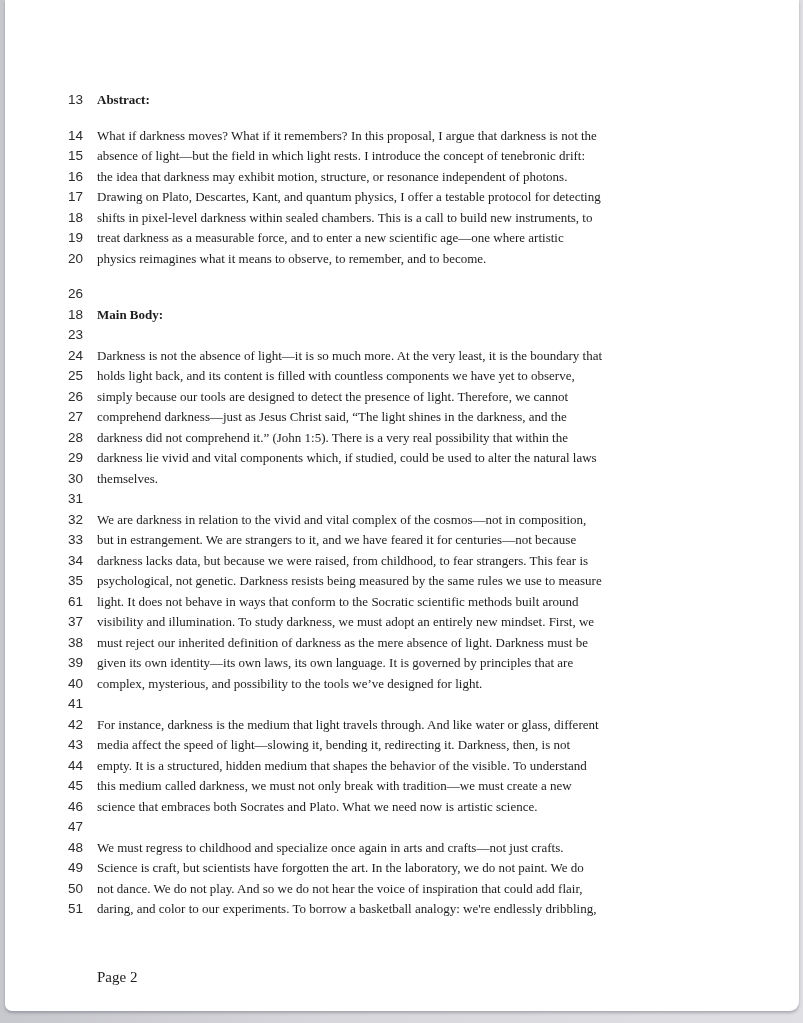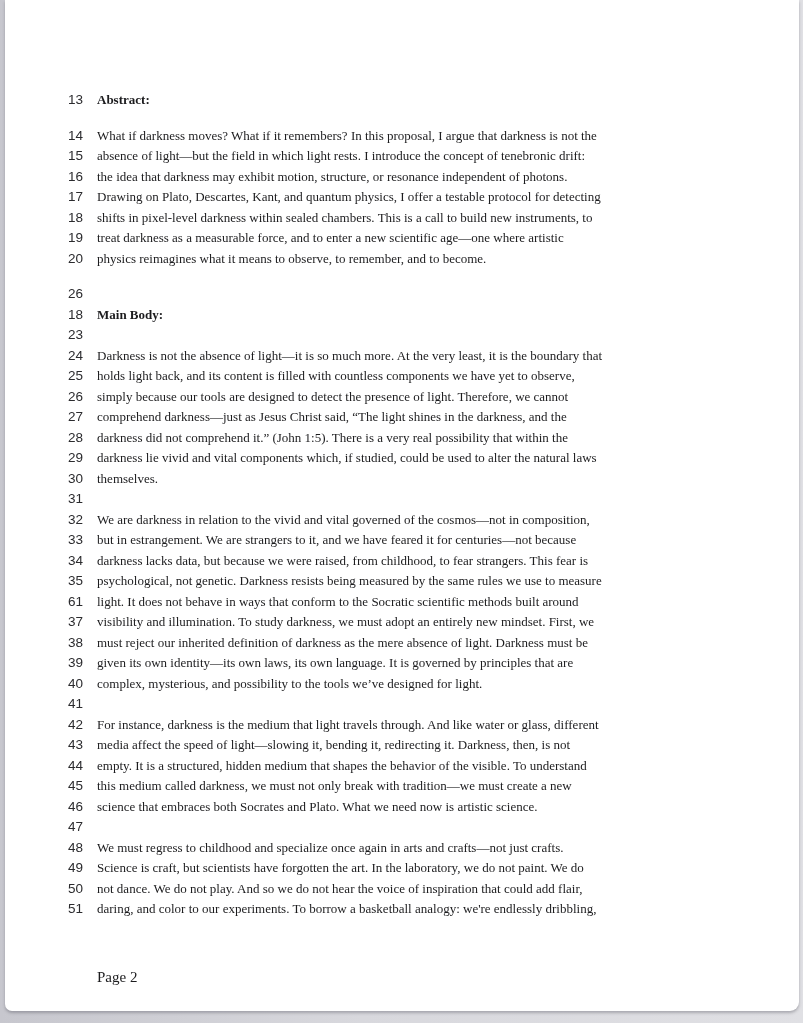--- a/index.html
+++ b/index.html
@@ -128,21 +128,21 @@
       <div class="row">
         <span class="num">30</span>
         <span class="txt">themselves.</span>
       </div>
       <div class="row">
         <span class="num">31</span>
         <span class="txt"></span>
       </div>
       <div class="row">
         <span class="num">32</span>
-        <span class="txt">We are darkness in relation to the vivid and vital governed of the cosmos—not in composition,</span>
+        <span class="txt">We are darkness in relation to the vivid and vital complex of the cosmos—not in composition,</span>
       </div>
       <div class="row">
         <span class="num">33</span>
         <span class="txt">but in estrangement. We are strangers to it, and we have feared it for centuries—not because</span>
       </div>
       <div class="row">
         <span class="num">34</span>
         <span class="txt">darkness lacks data, but because we were raised, from childhood, to fear strangers. This fear is</span>
       </div>
       <div class="row">

